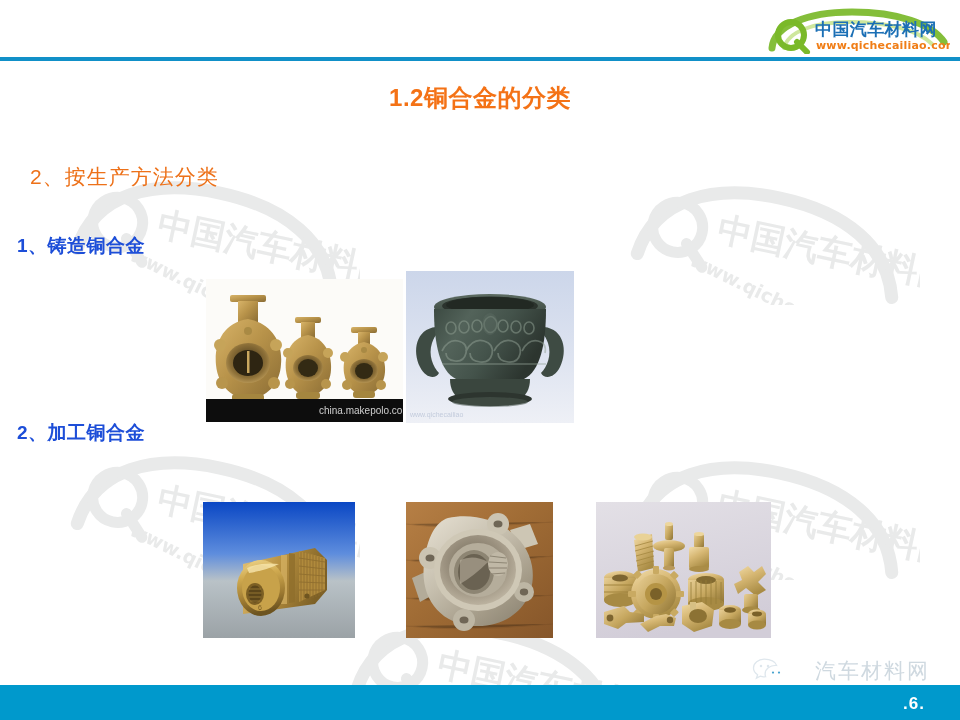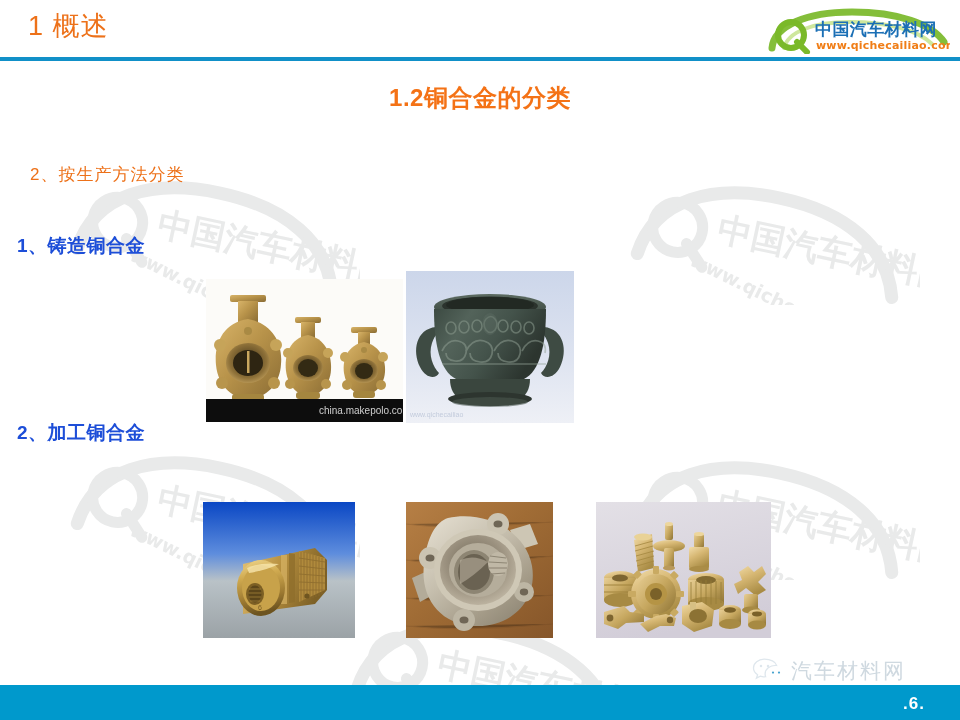--- a/index.html
+++ b/index.html
@@ -44,21 +44,21 @@
   #brand-logo svg { width:100%; height:100%; display:block; }
 
   
   #section-heading {
     position:absolute; left:0; top:82px; width:960px; text-align:center;
     font-size:24px; font-weight:bold; color:#f47216; z-index:4;
     letter-spacing:0.5px;
   }
   #subsection-heading {
     position:absolute; left:30px; top:163px;
-    font-size:17px; color:#ed7119; font-weight:400; z-index:4;
+    font-size:21px; color:#ed7119; font-weight:400; z-index:4;
     letter-spacing:1px;
     text-align:right;
   }
   .item-label {
     position:absolute; left:17px;
     font-size:19px; font-weight:bold; color:#1d4ed8; z-index:4;
     letter-spacing:0.5px; white-space:nowrap;
   }
   #item-label-1 { top:233px; }
   #item-label-2 { top:420px; }
@@ -83,21 +83,21 @@
     color:#ffffff; font-size:17px; font-weight:bold; z-index:6;
     letter-spacing:1px;
   }
   #footer-brand {
     position:absolute; left:752px; top:654px; width:190px; height:34px; z-index:6;
     display:flex; align-items:center; gap:7px;
   }
   #wechat-icon { width:32px; height:28px; flex:0 0 auto; }
   #wechat-icon svg { width:100%; height:100%; display:block; }
   #footer-brand-text {
-    font-size:21px; color:#cfd9e0; letter-spacing:2px; white-space:nowrap;
+    font-size:21px; color:#cfd9e0; letter-spacing:2px; white-space:nowrap;margin-left:24px;
   }
 </style>
 </head>
 <body>
 
 <div id="watermark-layer">
   <div class="wm" style="left:60px;  top:180px;">
       <svg viewBox="0 0 300 120">
         <g transform="rotate(12 150 60)">
           <path d="M22 96 C28 38, 82 12, 150 12 C218 12, 266 38, 280 86" fill="none" stroke="#e9eaea" stroke-width="13" stroke-linecap="round"></path>
@@ -148,21 +148,20 @@
           <circle cx="56" cy="62" r="25" fill="none" stroke="#e9eaea" stroke-width="11"></circle>
           <path d="M68 76 L88 96" stroke="#e9eaea" stroke-width="11" stroke-linecap="round"></path>
           <text x="96" y="66" font-family="'DejaVu Sans','Liberation Sans',sans-serif" font-size="34" font-weight="bold" fill="#e9eaea">中国汽车材料网</text>
           <text x="74" y="96" font-family="'DejaVu Sans','Liberation Sans',sans-serif" font-size="19" font-weight="bold" fill="#e9eaea" transform="rotate(14 74 96)">www.qichecailiao.com</text>
         </g>
       </svg>
     </div>
 </div>
 
 <div id="slide-header">
-  <div id="page-title">1 概述</div>
   <div id="header-rule"></div>
 </div>
 
 <div id="brand-logo">
   <svg viewBox="0 0 190 46" xmlns="http://www.w3.org/2000/svg">
 
     <path d="M12 40 C14 18, 46 4, 92 4 C138 4, 172 16, 184 34" fill="none" stroke="#7ab929" stroke-width="7" stroke-linecap="round" opacity="0.92"></path>
     <path d="M24 40 C28 24, 52 14, 90 14 C128 14, 158 22, 172 36" fill="none" stroke="#a6d44d" stroke-width="4" stroke-linecap="round" opacity="0.55"></path>
 
     <circle cx="31" cy="27" r="13" fill="none" stroke="#7ab929" stroke-width="6"></circle>

